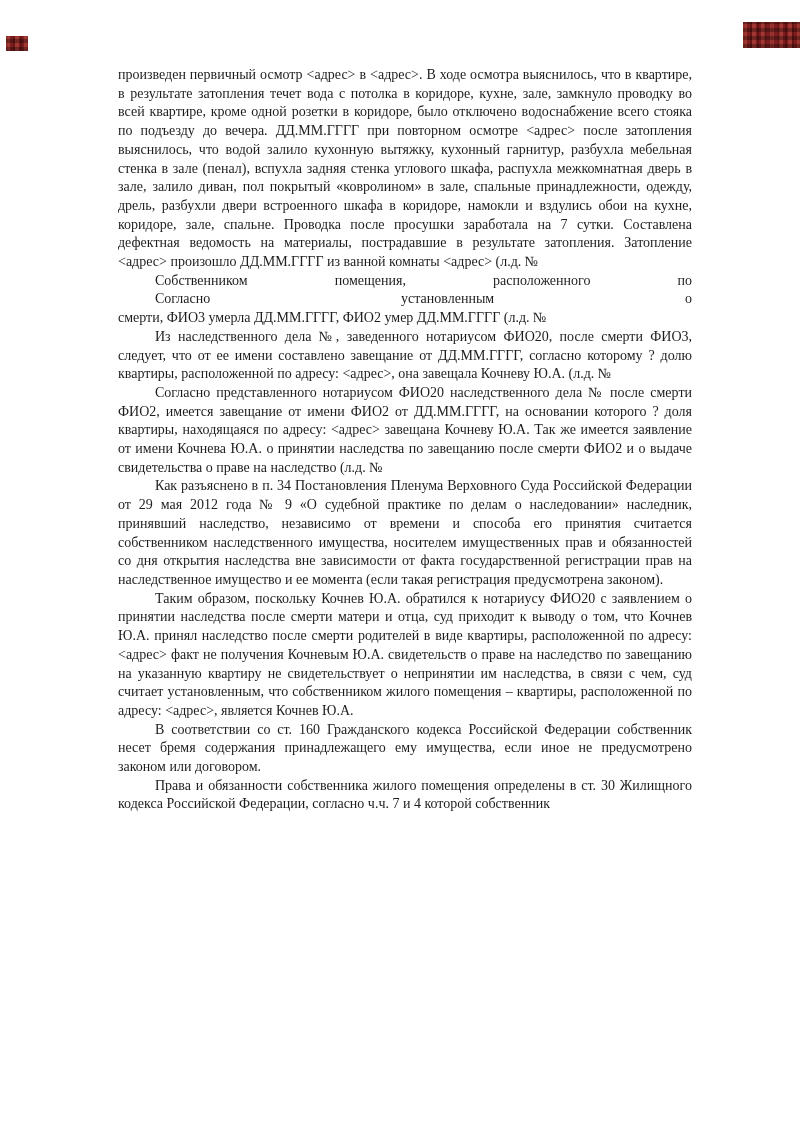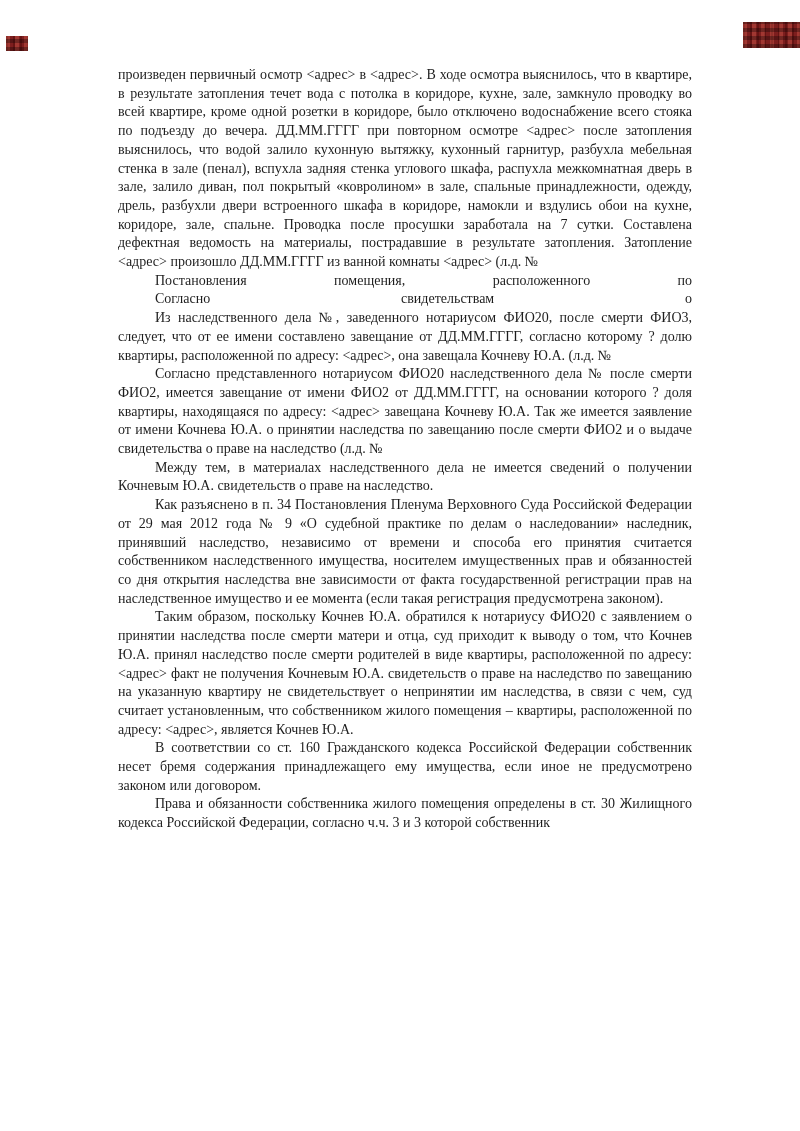--- a/index.html
+++ b/index.html
@@ -58,45 +58,43 @@
 </style>
 </head>
 <body>
 
 <div id="page">
   <div id="doc-body">
       <p class="para">
         <span class="seg">произведен первичный осмотр &lt;адрес&gt; в &lt;адрес&gt;. В ходе осмотра выяснилось, что в квартире, в результате затопления течет вода с потолка в коридоре, кухне, зале, замкнуло проводку во всей квартире, кроме одной розетки в коридоре, было отключено водоснабжение всего стояка по подъезду до вечера. ДД.ММ.ГГГГ при повторном осмотре &lt;адрес&gt; после затопления выяснилось, что водой залило кухонную вытяжку, кухонный гарнитур, разбухла мебельная стенка в зале (пенал), вспухла задняя стенка углового шкафа, распухла межкомнатная дверь в зале, залило диван, пол покрытый «ковролином» в зале, спальные принадлежности, одежду, дрель, разбухли двери встроенного шкафа в коридоре, намокли и вздулись обои на кухне, коридоре, зале, спальне. Проводка после просушки заработала на 7 сутки. Составлена дефектная ведомость на материалы, пострадавшие в результате затопления. Затопление &lt;адрес&gt; произошло ДД.ММ.ГГГГ из ванной комнаты &lt;адрес&gt; (л.д. №</span>
       </p>
       <p class="para">
-        <span class="seg spread first-indent">Постановления помещения, расположенного по</span>
+        <span class="seg spread first-indent">Собственником помещения, расположенного по</span>
       </p>
       <p class="para">
-        <span class="seg spread first-indent">Согласно свидетельствам о</span>
+        <span class="seg spread first-indent">Согласно установленным о</span>
+        <span class="seg">смерти, ФИО3 умерла ДД.ММ.ГГГГ, ФИО2 умер ДД.ММ.ГГГГ (л.д. №</span>
       </p>
       <p class="para">
         <span class="seg first-indent">Из наследственного дела №, заведенного нотариусом ФИО20, после смерти ФИО3, следует, что от ее имени составлено завещание от ДД.ММ.ГГГГ, согласно которому ? долю квартиры, расположенной по адресу: &lt;адрес&gt;, она завещала Кочневу Ю.А. (л.д. №</span>
       </p>
       <p class="para">
         <span class="seg first-indent">Согласно представленного нотариусом ФИО20 наследственного  дела № после смерти ФИО2,  имеется завещание от имени ФИО2 от ДД.ММ.ГГГГ,  на основании которого ? доля квартиры, находящаяся по адресу: &lt;адрес&gt; завещана Кочневу Ю.А. Так же имеется заявление от имени Кочнева Ю.А. о принятии наследства по завещанию после смерти ФИО2 и о выдаче свидетельства о праве на наследство (л.д. №</span>
-      </p>
-      <p class="para">
-        <span class="seg first-indent">Между тем, в материалах наследственного дела не имеется сведений  о получении Кочневым Ю.А. свидетельств о праве на наследство.</span>
       </p>
       <p class="para">
         <span class="seg first-indent">Как разъяснено в п. 34 Постановления Пленума Верховного Суда Российской Федерации от 29 мая 2012 года № 9 «О судебной практике по делам о наследовании» наследник, принявший наследство, независимо от времени и способа его принятия считается собственником наследственного имущества, носителем имущественных прав и обязанностей со дня открытия наследства вне зависимости от факта государственной регистрации прав на наследственное имущество и ее момента (если такая регистрация предусмотрена законом).</span>
       </p>
       <p class="para">
         <span class="seg first-indent">Таким образом, поскольку Кочнев Ю.А. обратился  к  нотариусу ФИО20 с заявлением о принятии наследства после смерти матери и отца, суд приходит к выводу о том, что Кочнев Ю.А. принял наследство после смерти родителей в виде квартиры, расположенной по адресу: &lt;адрес&gt; факт не получения Кочневым Ю.А. свидетельств о праве на наследство по завещанию на указанную квартиру не свидетельствует о непринятии им наследства, в связи с чем, суд считает установленным, что собственником жилого помещения – квартиры, расположенной по адресу: &lt;адрес&gt;, является Кочнев Ю.А.</span>
       </p>
       <p class="para">
         <span class="seg first-indent">В соответствии со ст. 160 Гражданского кодекса Российской Федерации собственник несет бремя содержания принадлежащего ему имущества, если иное не предусмотрено законом или договором.</span>
       </p>
       <p class="para">
-        <span class="seg first-indent">Права и обязанности собственника жилого помещения определены в ст. 30 Жилищного кодекса Российской Федерации, согласно ч.ч. 3 и 3 которой собственник</span>
+        <span class="seg first-indent">Права и обязанности собственника жилого помещения определены в ст. 30 Жилищного кодекса Российской Федерации, согласно ч.ч. 7 и 4 которой собственник</span>
       </p>
     </div>
 
   <div class="glitch glitch-top-left"></div>
   <div class="glitch glitch-top-right"></div>
   <div class="glitch glitch-bottom-left"></div>
   <div class="glitch glitch-bottom-center"></div>
   <div class="glitch glitch-bottom-right"></div>
 </div>
 

